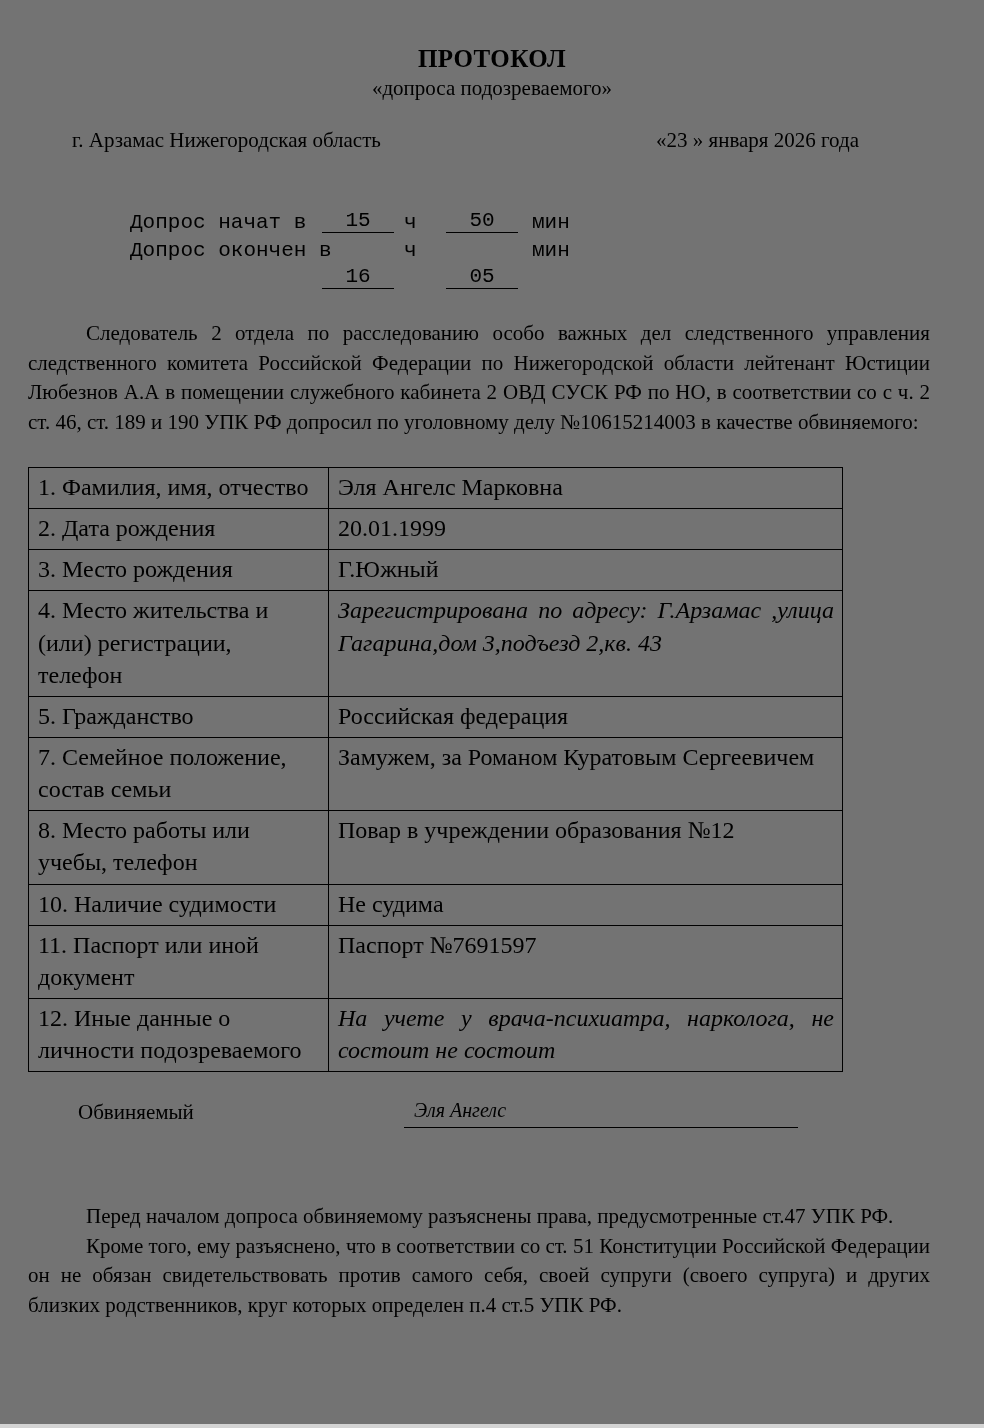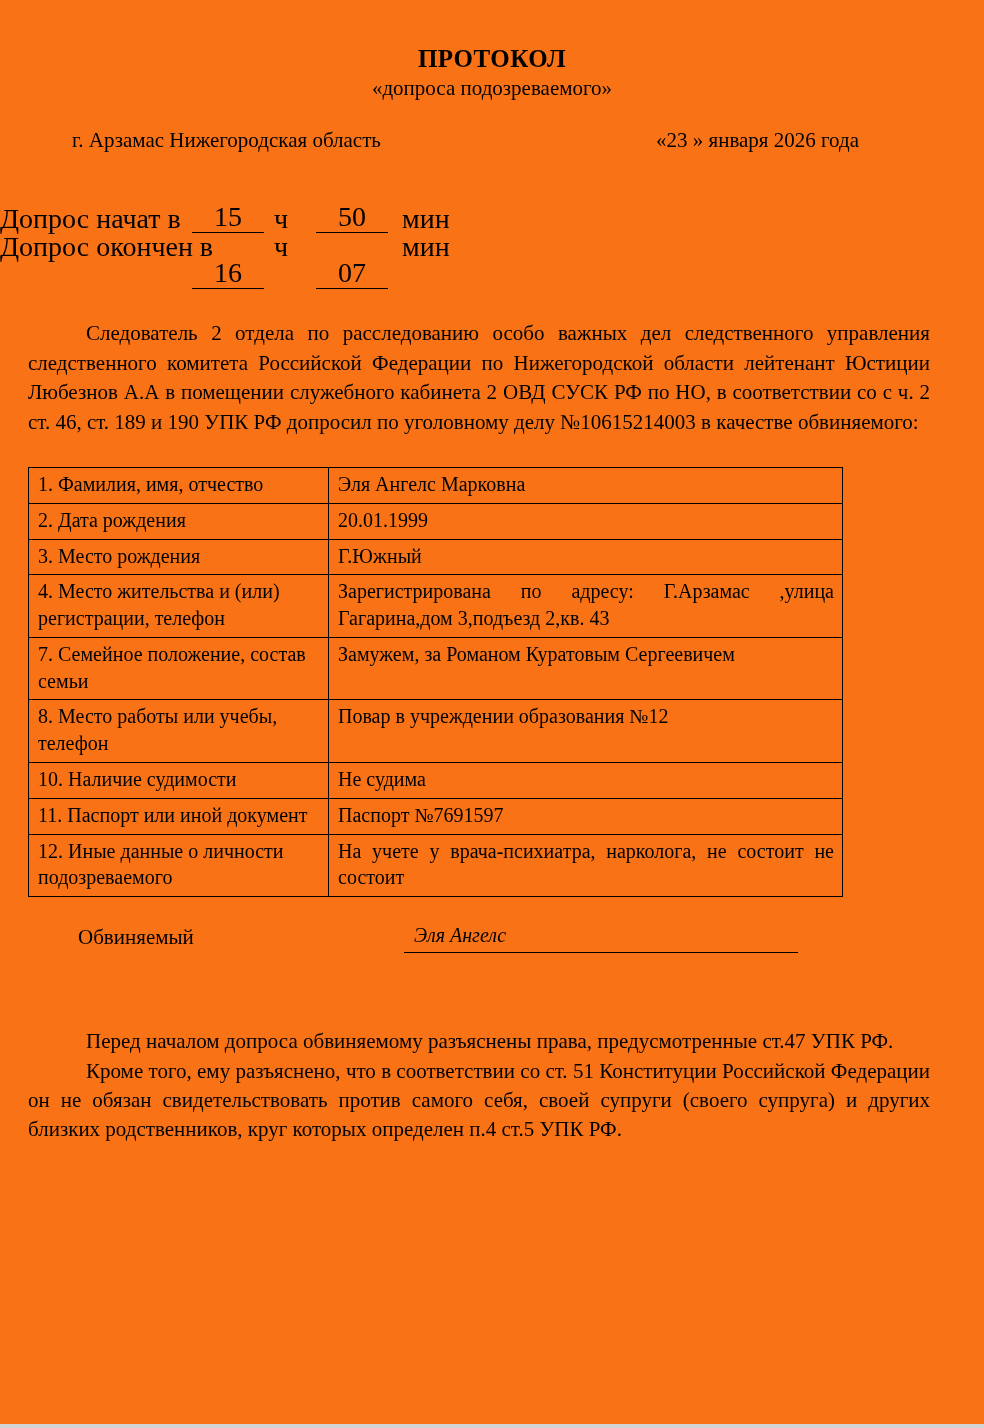--- a/index.html
+++ b/index.html
@@ -15,21 +15,21 @@
     position: relative;
     font-family: "Liberation Serif", "DejaVu Serif", serif;
     color: #000000;
     overflow: hidden;
   }
   .page {
     position: relative;
     width: 984px;
     height: 1428px;
     padding: 0;
-    background: #f97316;
+    background: #737373;
   }
 
   
   .doc-title {
     text-align: center;
     font-size: 25px;
     font-weight: bold;
     letter-spacing: 0.5px;
     margin: 0;
     padding-top: 46px;
@@ -62,22 +62,24 @@
     left: 656px;
     font-size: 21px;
     line-height: 1.28;
     white-space: nowrap;
     text-align: right;
   }
 
   
   .timeblock {
     margin-top: 22px;
-    font-size: 28px;
+    padding-left: 130px;
+    font-size: 21px;
     line-height: 1.0;
+    font-family: Liberation Mono, monospace;
   }
   .time-row {
     display: flex;
     align-items: flex-end;
     height: 28px;
   }
   .time-label {
     width: 192px;
     flex: 0 0 192px;
     white-space: nowrap;
@@ -119,36 +121,37 @@
     hyphens: none;
   }
   .para-intro { margin-top: 30px; }
 
   
   .person-table {
     margin: 30px 0 0 28px;
     width: 814px;
     border-collapse: collapse;
     table-layout: fixed;
-    font-size: 20px;
+    font-size: 24px;
   }
   .person-table td {
     border: 1.6px solid #000000;
     padding: 3px 8px 5px 9px;
     vertical-align: top;
     line-height: 1.34;
   }
   .person-table td.col-label {
     width: 300px;
   }
   .person-table td.col-value {
     width: 514px;
   }
   .person-table td.justify {
     text-align: justify;
+    font-style: italic;
   }
 
   
   .signature-row {
     position: relative;
     margin-top: 24px;
     height: 52px;
     padding-left: 32px;
     font-size: 21px;
   }
@@ -210,21 +213,21 @@
       <span class="time-label">Допрос окончен в</span>
       <span class="time-slot"></span>
       <span class="time-unit">ч</span>
       <span class="time-slot"></span>
       <span class="time-unit min">мин</span>
     </div>
     <div class="time-row">
       <span class="time-spacer"></span>
       <span class="time-slot filled">16</span>
       <span class="time-unit"></span>
-      <span class="time-slot filled">07</span>
+      <span class="time-slot filled">05</span>
       <span class="time-unit min"></span>
     </div>
   </div>
 
   <p class="body-text para-intro">Следователь 2 отдела по расследованию особо важных дел следственного управления следственного комитета Российской Федерации по Нижегородской области лейтенант Юстиции Любезнов А.А в помещении служебного кабинета 2 ОВД СУСК РФ по НО, в соответствии со с ч. 2 ст. 46, ст. 189 и 190 УПК РФ допросил по уголовному делу №10615214003 в качестве обвиняемого:</p>
 
   <table class="person-table">
     <tbody>
       <tr>
         <td class="col-label">1. Фамилия, имя, отчество</td>
@@ -234,20 +237,24 @@
         <td class="col-label">2. Дата рождения</td>
         <td class="col-value">20.01.1999</td>
       </tr>
       <tr>
         <td class="col-label">3. Место рождения</td>
         <td class="col-value">Г.Южный</td>
       </tr>
       <tr>
         <td class="col-label">4. Место жительства и (или) регистрации, телефон</td>
         <td class="col-value justify">Зарегистрирована по адресу: Г.Арзамас ,улица Гагарина,дом 3,подъезд 2,кв. 43</td>
+      </tr>
+      <tr>
+        <td class="col-label">5. Гражданство</td>
+        <td class="col-value">Российская федерация</td>
       </tr>
       <tr>
         <td class="col-label">7. Семейное положение, состав семьи</td>
         <td class="col-value">Замужем, за Романом Куратовым Сергеевичем</td>
       </tr>
       <tr>
         <td class="col-label">8. Место работы или учебы, телефон</td>
         <td class="col-value">Повар в учреждении образования №12</td>
       </tr>
       <tr>

